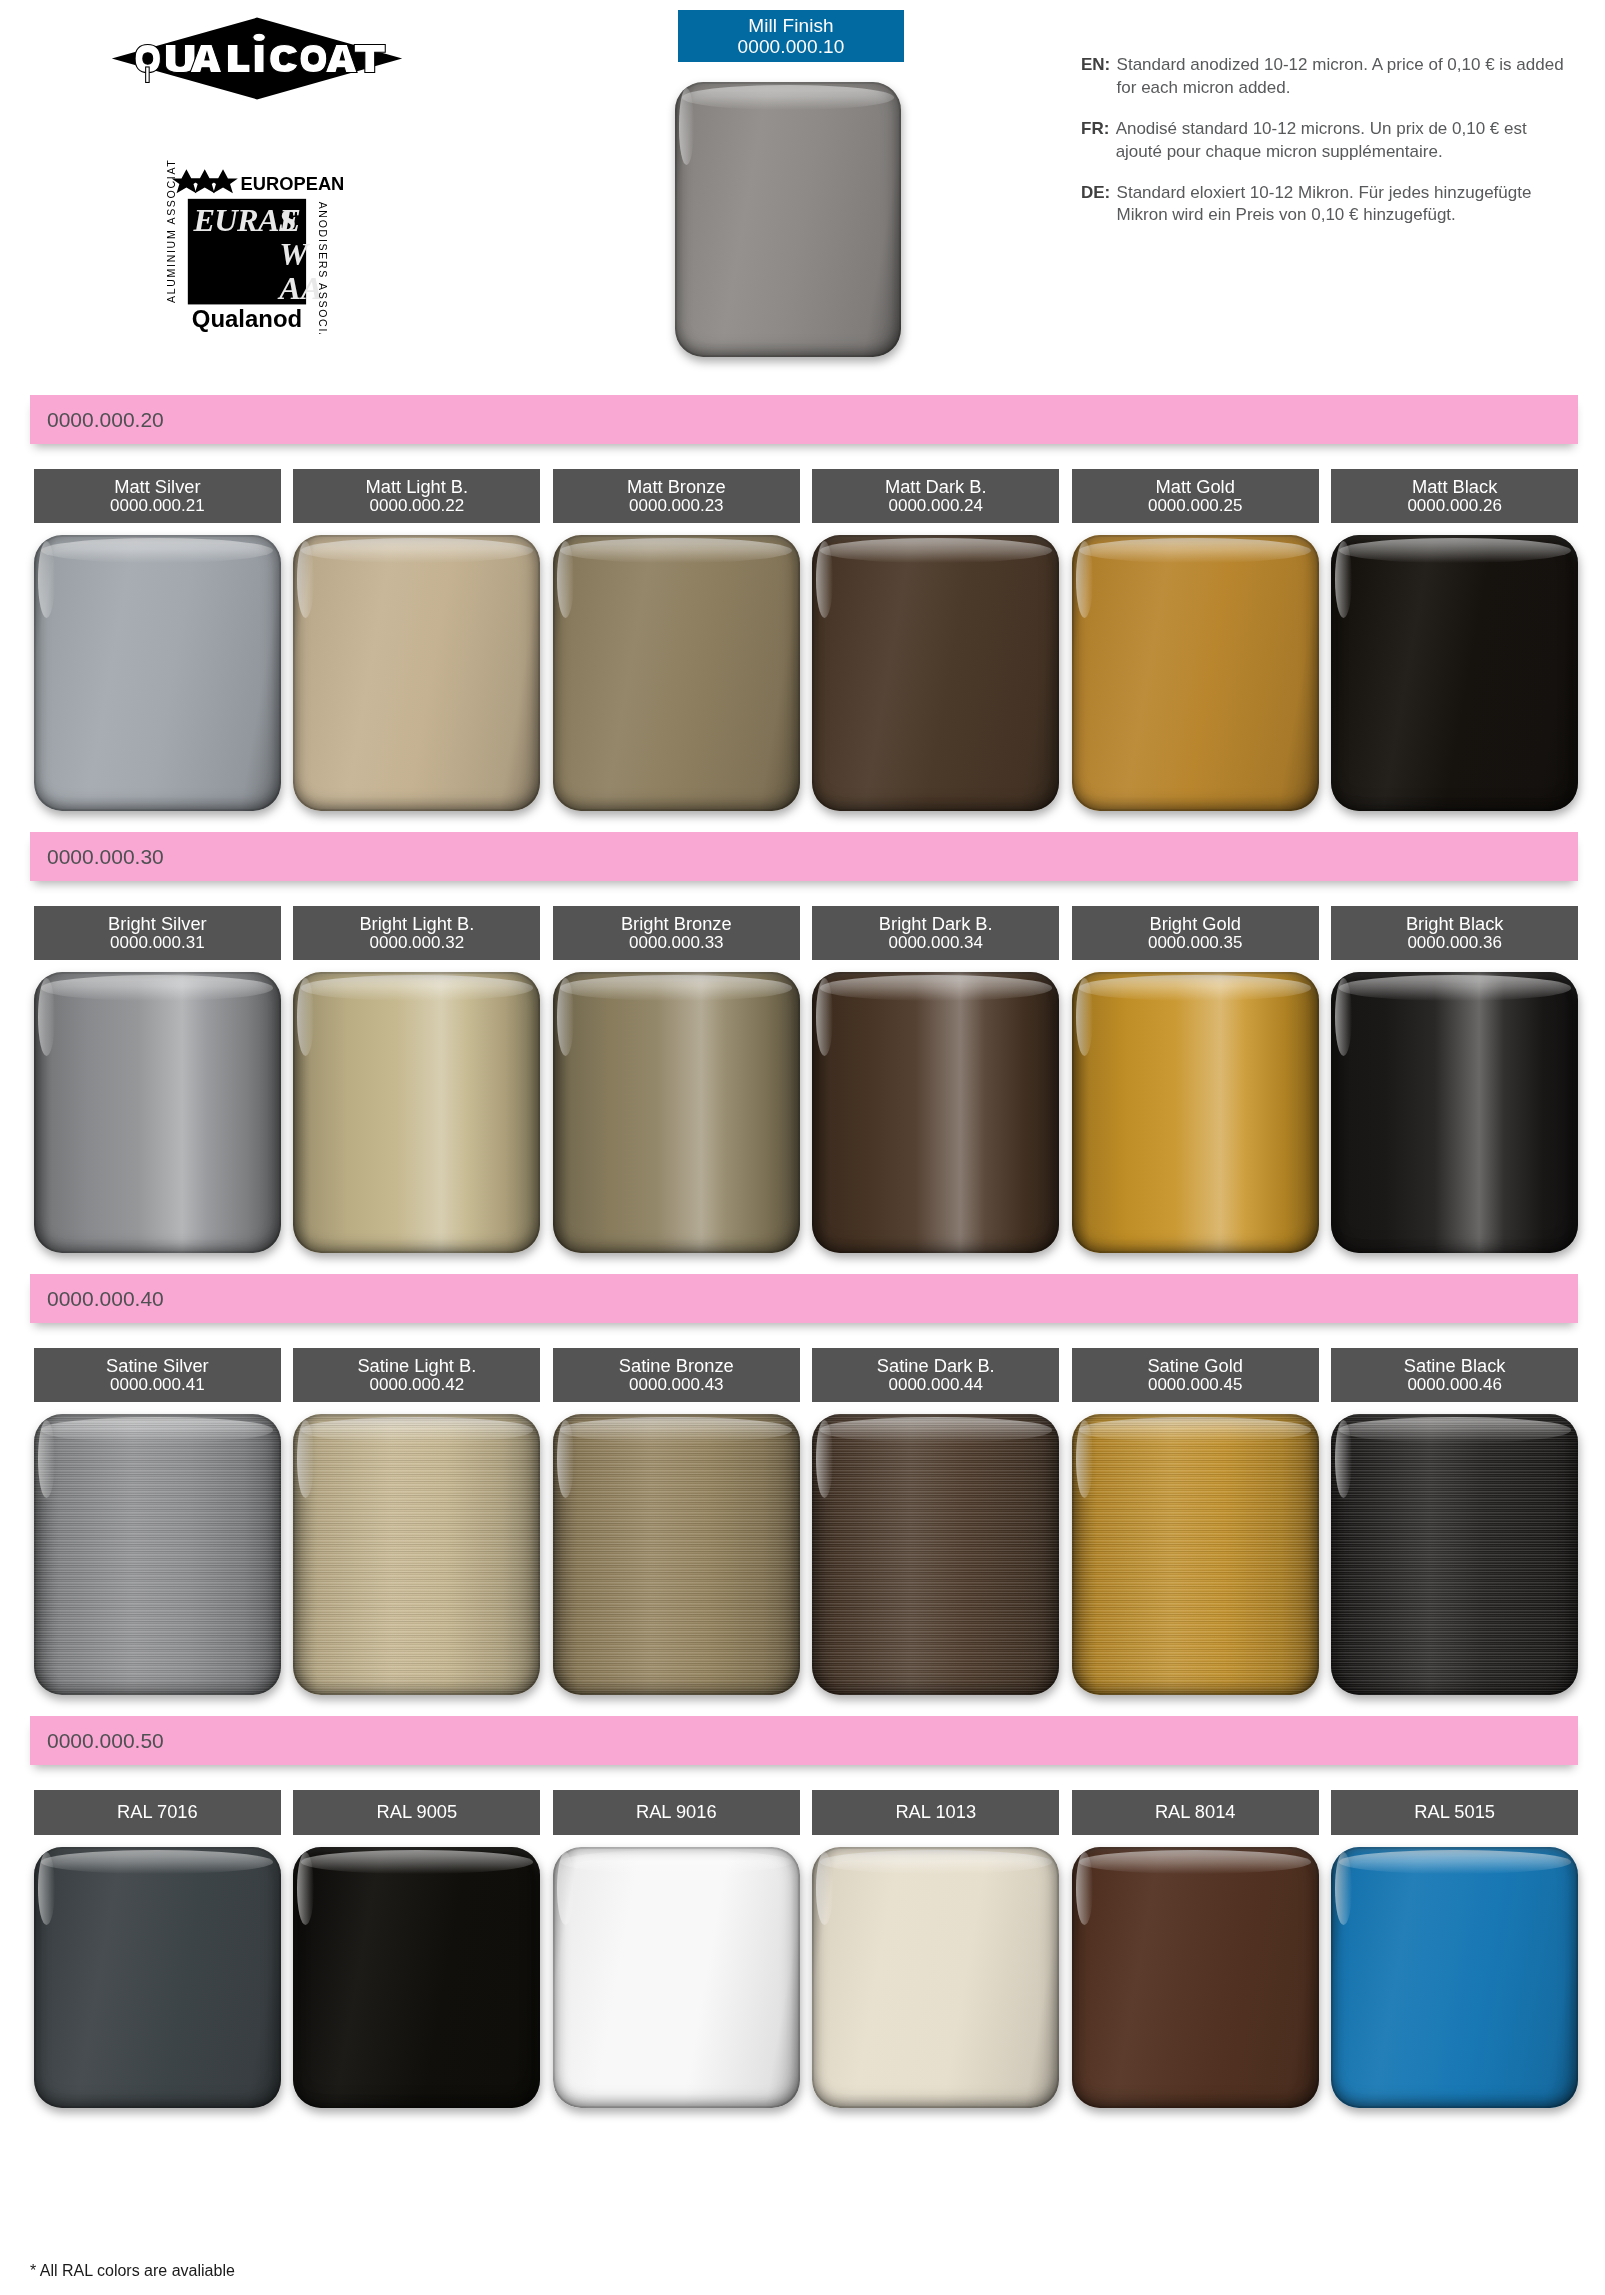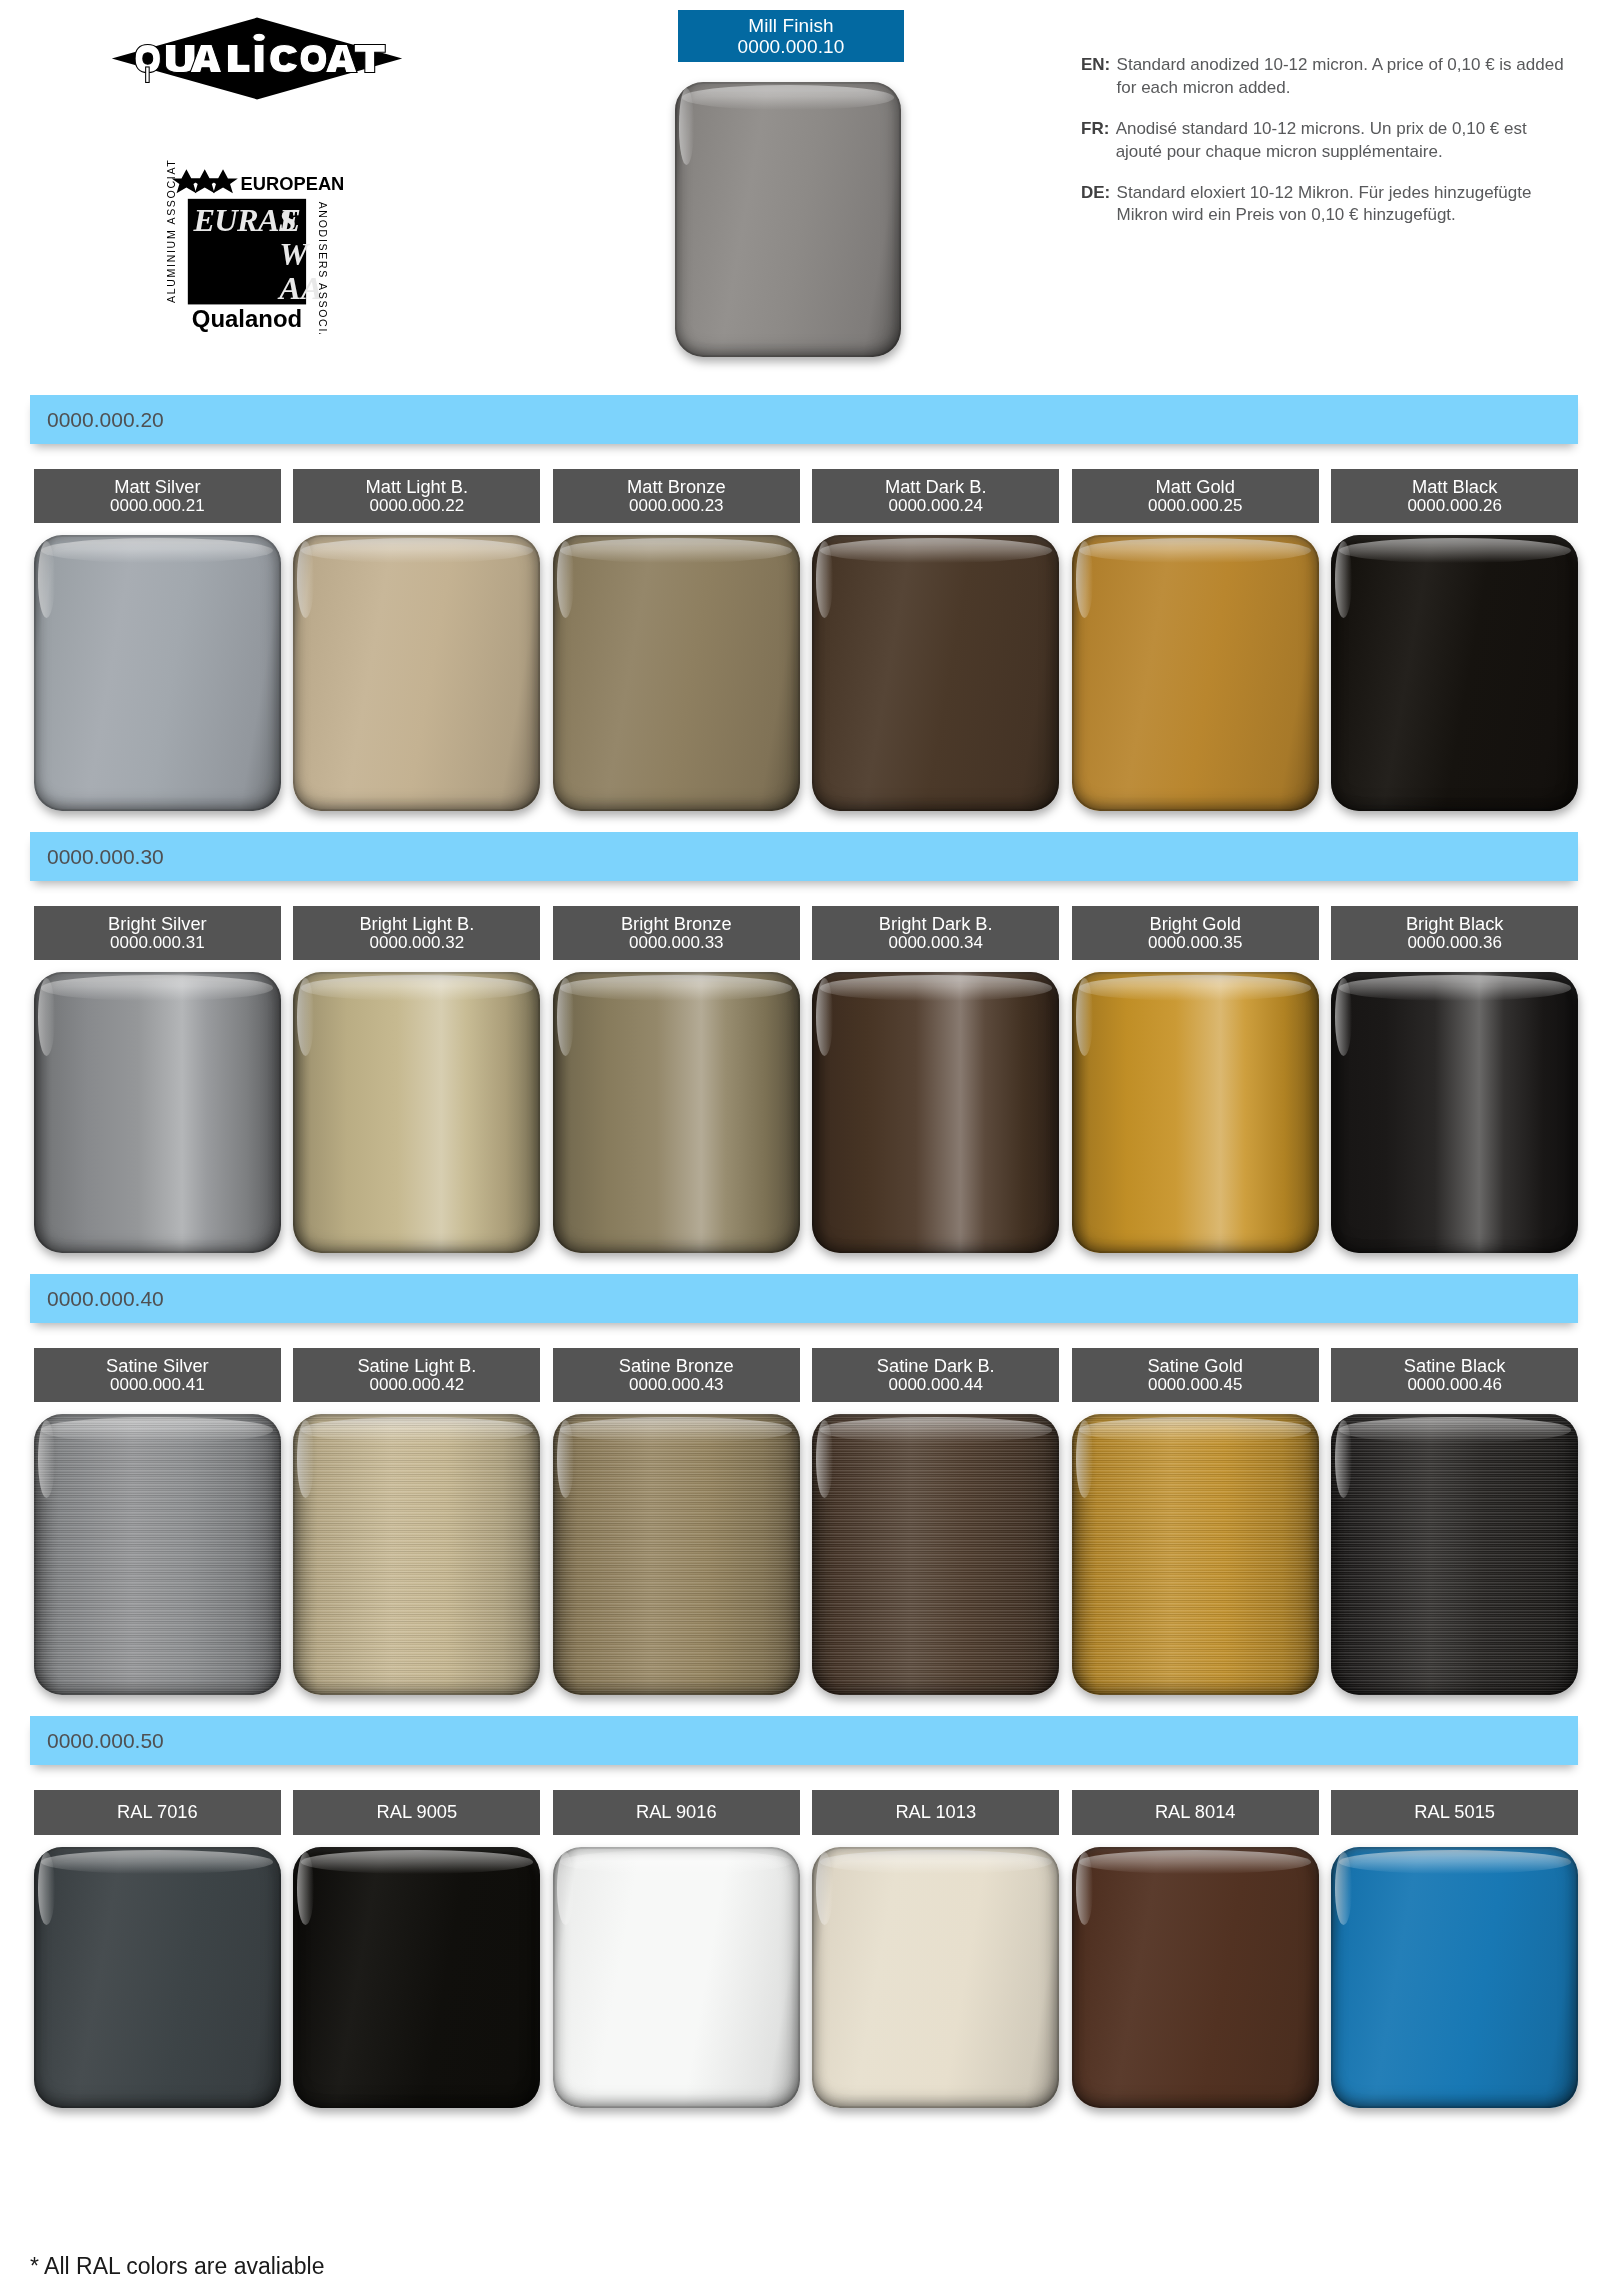--- a/index.html
+++ b/index.html
@@ -44,21 +44,21 @@
   }
   .note-row { display: flex; margin-bottom: 18.3px; font-size: 17px; line-height: 1.34; }
   .note-lang { font-weight: bold; color: #404041; white-space: nowrap; margin-right: 6.3px; }
   .note-txt { flex: 1; }
 
   
   .section { position: relative; }
   .sec-head {
     position: relative;
     margin: 0 27px 0 30px;
-    background: #7dd3fc;
+    background: #f9a8d4;
     height: 49px;
     display: flex; align-items: center;
     padding-left: 17px;
     color: #4f5052;
     font-size: 21px;
     box-shadow: 0 7px 9.2px -4.2px rgba(0,0,0,.30);
   }
 
   .row {
     display: flex;
@@ -123,21 +123,21 @@
       rgba(255,255,255,.13) 0px, rgba(255,255,255,.13) 0.7px,
       rgba(0,0,0,.10) 0.7px, rgba(0,0,0,.10) 1.4px,
       rgba(255,255,255,.05) 1.4px, rgba(255,255,255,.05) 2.1px,
       rgba(0,0,0,.05) 2.1px, rgba(0,0,0,.05) 3.5px);
   }
   .sw.satine .grain { opacity: 1; }
 
   
   .footer {
     position: absolute; left: 30px; bottom: 15.5px;
-    font-size: 23px; color: #1a1a1a;
+    font-size: 16px; color: #1a1a1a;
   }
 
   .sp-sec { height: 21px; }
   .sp-row { height: 25px; }
 </style>
 </head>
 <body>
 
 <div class="page">
 

